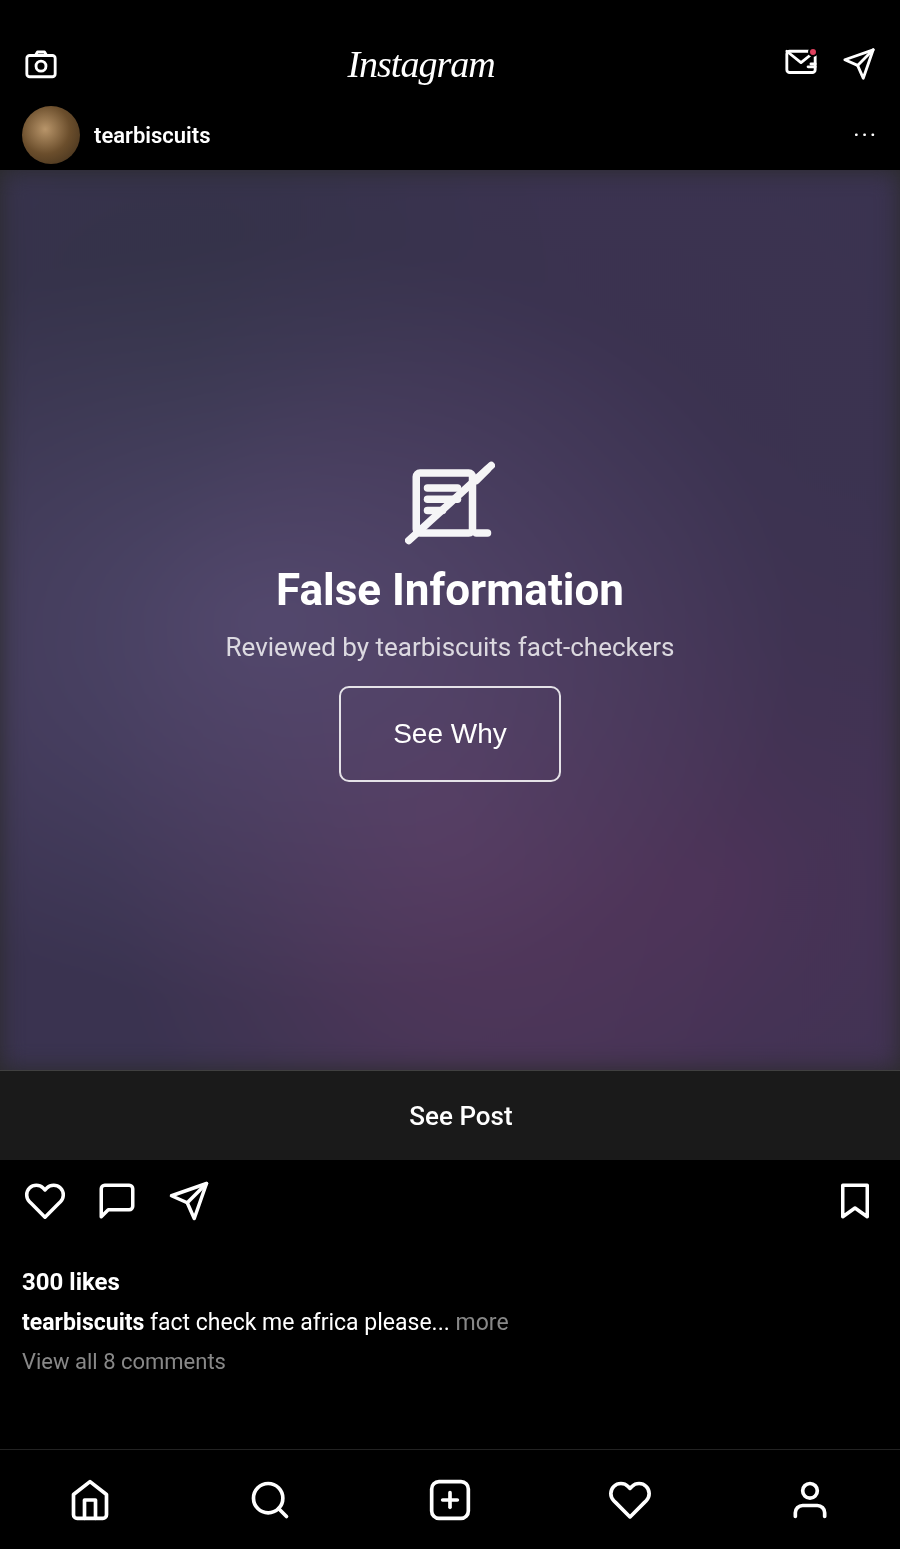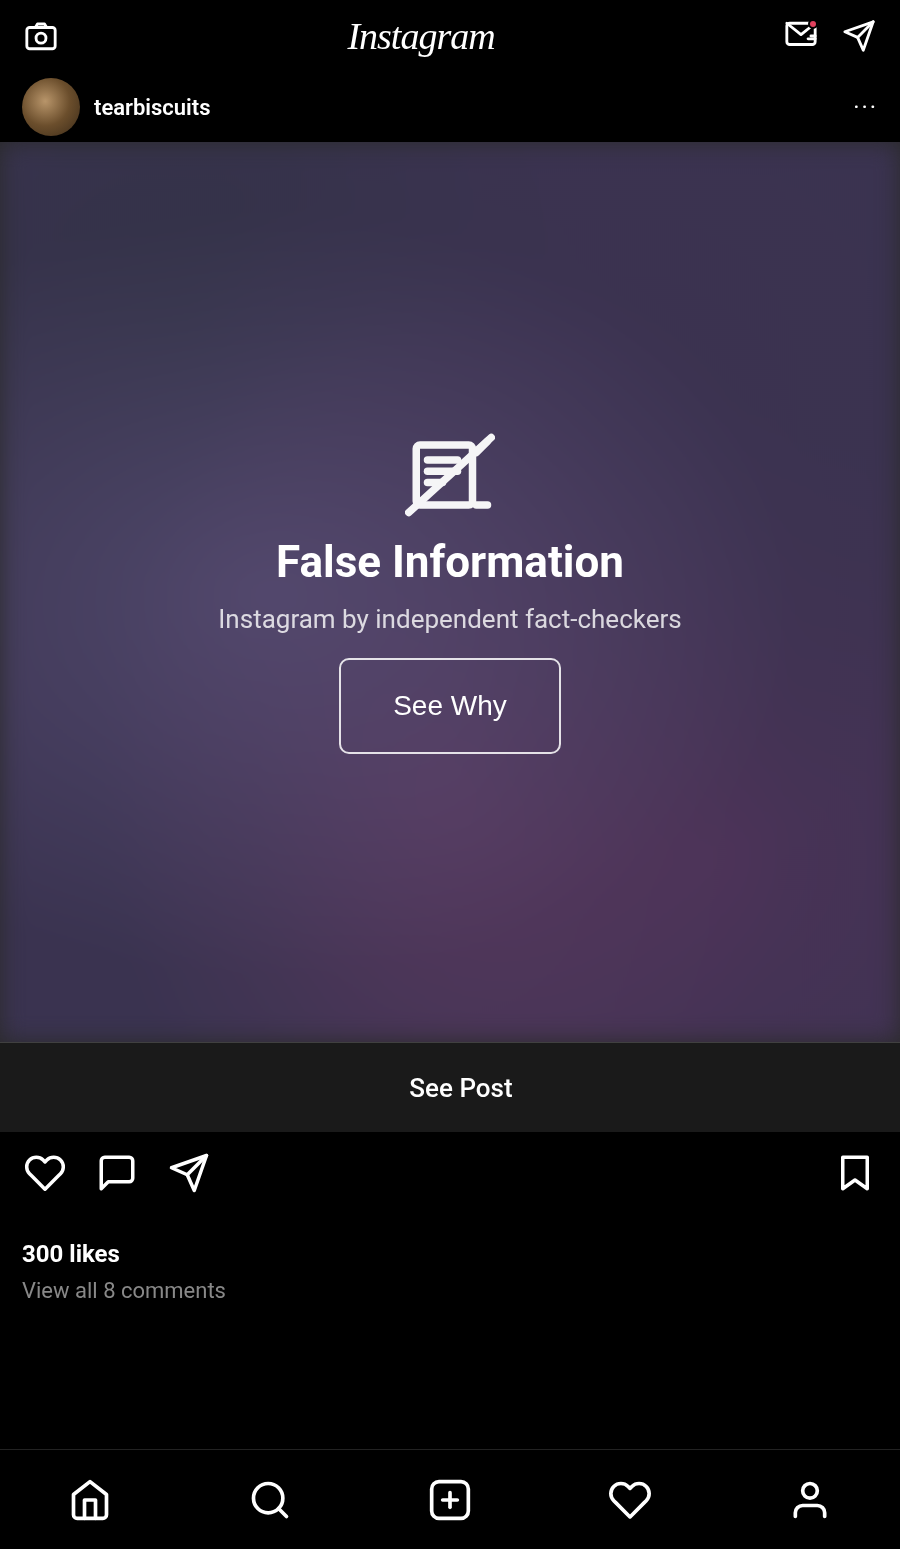--- a/index.html
+++ b/index.html
@@ -15,20 +15,21 @@
     }
 
     
     .top-nav {
       background: #000;
       display: flex;
       align-items: center;
       justify-content: space-between;
       padding: 12px 22px;
       height: 72px;
+      margin-top: 28px;
     }
     .top-nav .nav-logo {
       font-family: 'Georgia', serif;
       font-size: 38px;
       font-style: italic;
       font-weight: normal;
       color: #fff;
       letter-spacing: -1px;
     }
     .top-nav .nav-left, .top-nav .nav-right {
@@ -337,21 +338,21 @@
         <line x1="6" y1="8" x2="14" y2="8"></line>
         <line x1="6" y1="11" x2="14" y2="11"></line>
         <line x1="6" y1="14" x2="10" y2="14"></line>
 
         <line x1="1" y1="22" x2="23" y2="2" stroke="#fff" stroke-width="2"></line>
         <line x1="19" y1="6" x2="22" y2="3"></line>
         <line x1="19" y1="20" x2="22" y2="20"></line>
       </svg>
     </div>
     <span class="false-info-title">False Information</span>
-    <span class="false-info-subtitle">Instagram by independent fact-checkers</span>
+    <span class="false-info-subtitle">Reviewed by tearbiscuits fact-checkers</span>
     <button class="see-why-btn">See Why</button>
   </div>
 </div>
 
 <div class="see-post-area">
   <span class="see-post-label">See Post</span>
 </div>
 
 <div class="post-actions">
   <div class="action-icons">
@@ -373,20 +374,23 @@
         </svg>
       </div>
     </div>
     <div class="action-icon">
       <svg viewBox="0 0 24 24">
         <polygon points="19 21 12 16 5 21 5 3 19 3 19 21"></polygon>
       </svg>
     </div>
   </div>
   <div class="likes-count">300 likes</div>
+  <div class="post-caption">
+    <span class="caption-username">tearbiscuits</span><span> fact check me africa please...</span> <span class="more-link">more</span>
+  </div>
   <div class="view-comments">View all 8 comments</div>
 </div>
 
 <nav class="bottom-nav">
   <div class="bottom-nav-item">
     <svg viewBox="0 0 24 24">
       <path d="M3 9l9-7 9 7v11a2 2 0 0 1-2 2H5a2 2 0 0 1-2-2z"></path>
       <polyline points="9 22 9 12 15 12 15 22"></polyline>
     </svg>
   </div>

